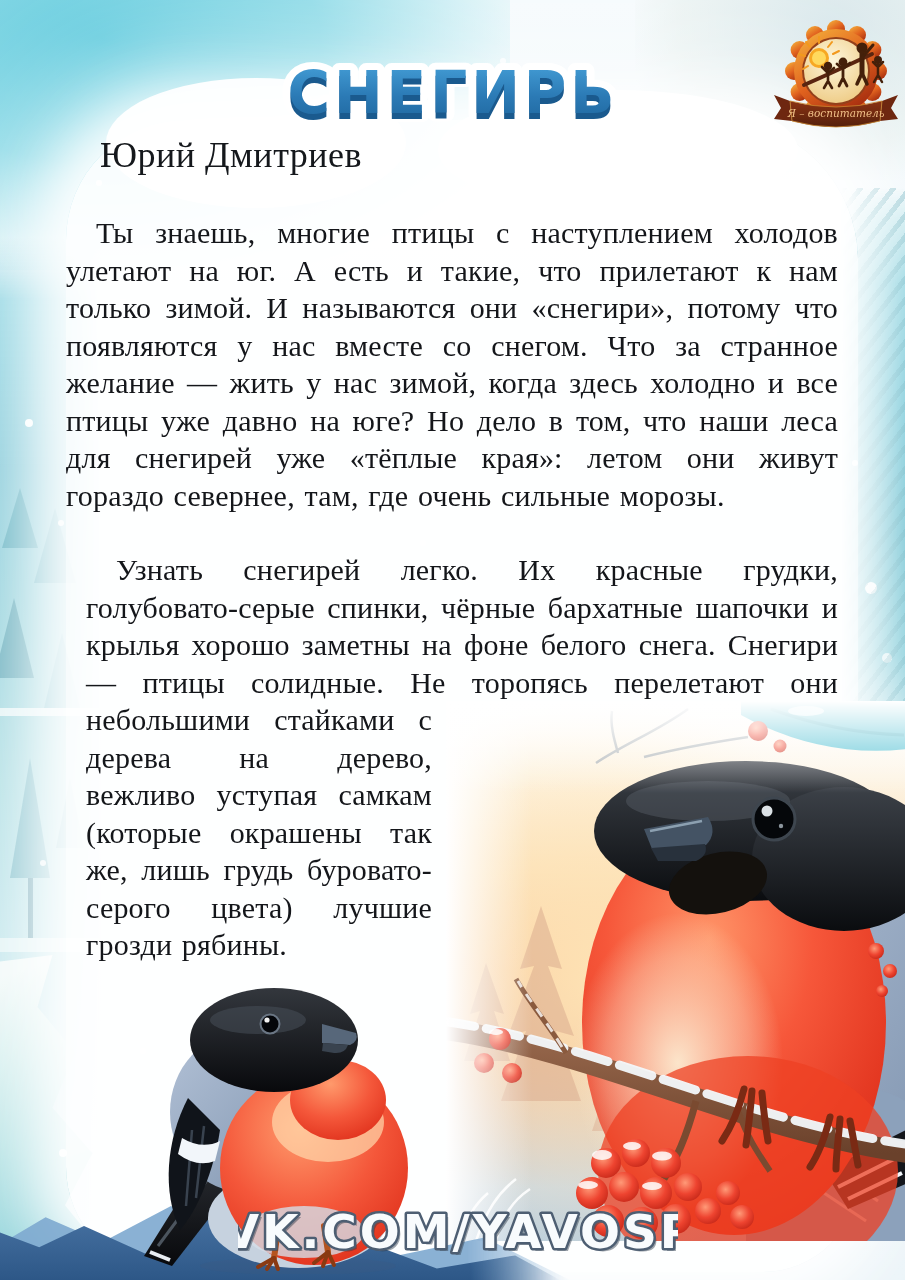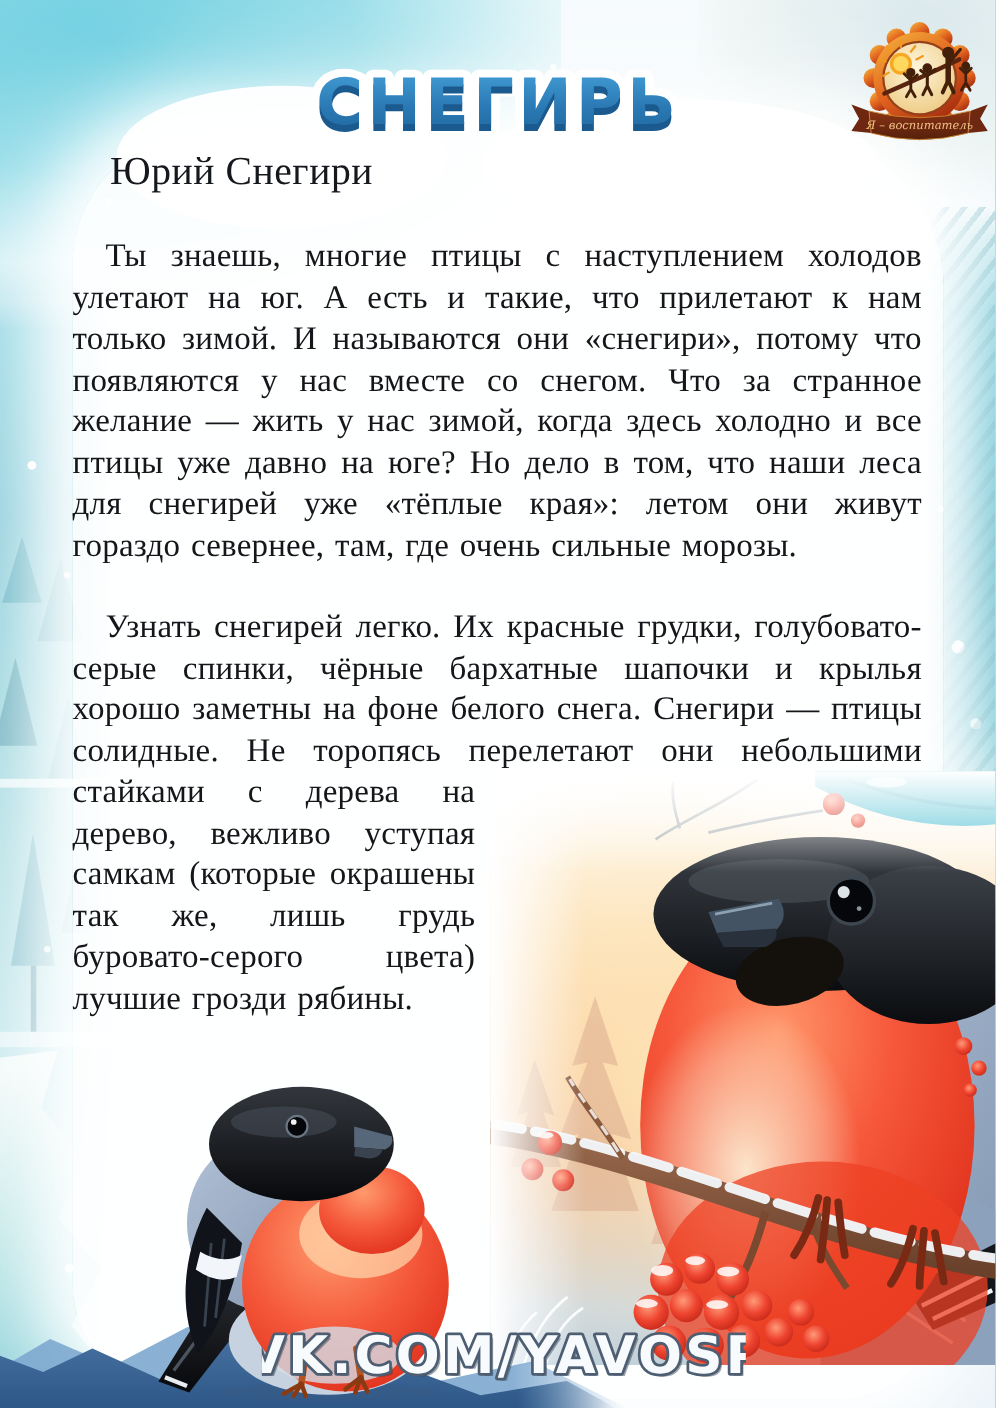--- a/index.html
+++ b/index.html
@@ -55,21 +55,21 @@
   .panel::after{content:"";position:absolute;right:60px;top:-30px;width:360px;height:120px;border-radius:50%;
         background:rgba(255,255,255,.9);}
   
   .title-wrap{position:absolute;left:0;top:40px;width:100%;text-align:center;z-index:8;}
   .badge{position:absolute;left:772px;top:20px;width:128px;height:116px;z-index:9;text-decoration:underline;}
   .author{position:absolute;left:100px;top:134px;z-index:6;font-size:36px;color:#15181c;letter-spacing:.5px;}
   
   .body-text{position:absolute;left:66px;top:214px;width:772px;z-index:4;
         font-size:30px;line-height:37.5px;color:#14161a;text-align:justify;word-spacing:2px;letter-spacing:.2px;}
   .body-text p{margin:0;text-indent:30px;}
-  .body-text p.second{margin-top:37px;}
+  .body-text p.second{margin-top:37px;margin-left:20px;}
   .photo-float{float:right;width:462px;height:690px;margin:0 -70px 0 14px;
         shape-outside:inset(150px 0 0 0);}
   .photo-float svg{display:block;margin-top:150px;}
   
   .left-bird{position:absolute;left:126px;top:980px;width:332px;height:294px;z-index:6;}
   .watermark{position:absolute;left:238px;top:1198px;width:440px;height:70px;z-index:8;}
 </style>
 </head>
 <body>
 
@@ -177,21 +177,21 @@
         <circle cx="106" cy="39" r="4" stroke="none"></circle>
         <path d="M106 43 L106 54 M106 46 L101 41 M106 46 L111 41 M106 54 L102 61 M106 54 L110 61" stroke-width="2.5"></path>
       </g>
       <path d="M 18 80 L 2 74 L 9 87 L 2 98 L 20 100 Z" fill="#6e2710"></path>
       <path d="M 110 80 L 126 74 L 119 87 L 126 98 L 108 100 Z" fill="#6e2710"></path>
       <path d="M 18 80 Q 64 92 110 80 L 108 100 Q 64 112 20 100 Z" fill="url(#ribbonG)" stroke="#c8852f" stroke-width=".8"></path>
       <text x="64" y="96" text-anchor="middle" font-family="DejaVu Serif, serif" font-style="italic" font-size="10.5" fill="#f0c087">Я – воспитатель</text>
     </svg>
   </div>
 
-  <div class="author">Юрий Снегири</div>
+  <div class="author">Юрий Дмитриев</div>
 
   <div class="body-text">
     <p>Ты знаешь, многие птицы с наступлением холодов улетают на юг. А есть и такие, что прилетают к нам только зимой. И называются они «снегири», потому что появляются у нас вместе со снегом. Что за странное желание — жить у нас зимой, когда здесь холодно и все птицы уже давно на юге? Но дело в том, что наши леса для снегирей уже «тёплые края»: летом они живут гораздо севернее, там, где очень сильные морозы.</p>
     <p class="second"><span class="photo-float">
           <svg width="462" height="540" viewBox="0 0 462 540">
         <defs>
           <linearGradient id="warmBg" x1="0" y1="0" x2="0" y2="1">
             <stop offset="0" stop-color="#ffffff"></stop>
                 <stop offset=".14" stop-color="#fdf4e4"></stop>
             <stop offset=".32" stop-color="#fbe0ba"></stop>

